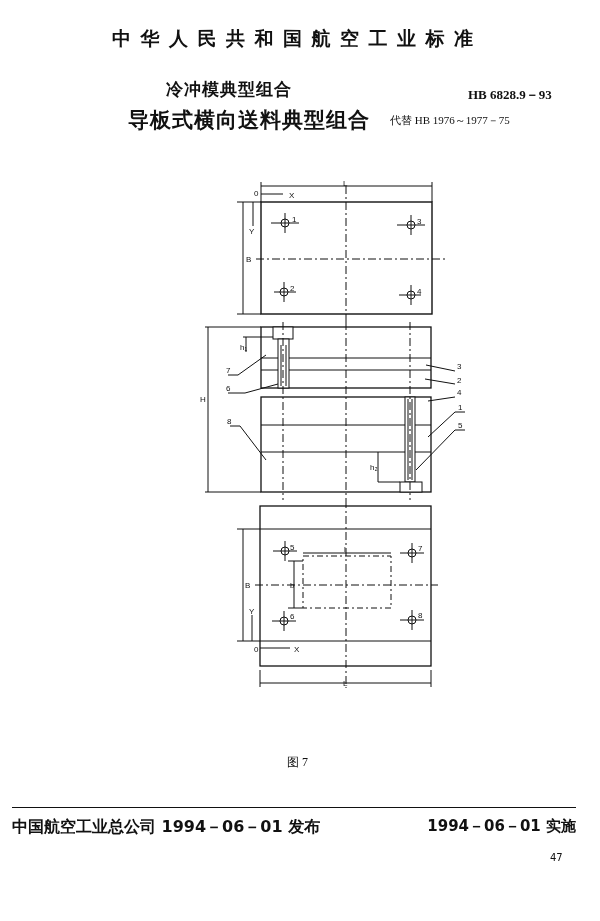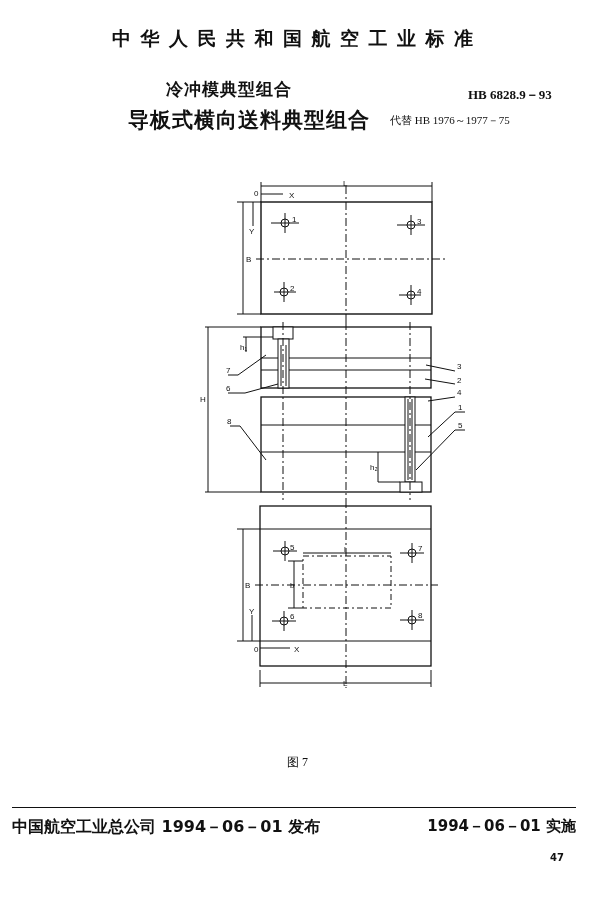--- a/index.html
+++ b/index.html
@@ -9,21 +9,21 @@
   .title1{left:166px;top:78px;font-size:17px;font-weight:bold;letter-spacing:1px;}
   .title2{left:128px;top:106px;font-size:21px;font-weight:bold;letter-spacing:1px;}
   .code{left:468px;top:86px;font-size:13px;font-family:"Liberation Serif",serif;font-weight:bold;}
   .replace{left:390px;top:113px;font-size:11px;font-family:"Liberation Serif",serif;}
   svg.drawing{position:absolute;left:0;top:0;}
   svg text{font-family:"Liberation Sans",sans-serif;font-size:8px;fill:#111;}
   .fig{left:287px;top:754px;font-size:12px;font-family:"Liberation Serif",serif;}
   .rule{left:12px;top:807px;width:564px;height:1px;background:#111;}
   .pub-left{left:12px;top:817px;font-size:16px;font-weight:bold;}
   .pub-right{right:24px;top:817px;font-size:15px;font-weight:bold;}
-  .page{left:550px;top:852px;font-size:10px;font-weight:bold;}
+  .page{left:550px;top:852px;font-size:10px;font-weight:normal;}
 </style>
 </head>
 <body>
 
 <div class="abs std-header">中华人民共和国航空工业标准</div>
 <div class="abs title1">冷冲模典型组合</div>
 <div class="abs title2">导板式横向送料典型组合</div>
 <div class="abs code">HB 6828.9－93</div>
 <div class="abs replace">代替 HB 1976～1977－75</div>
 

